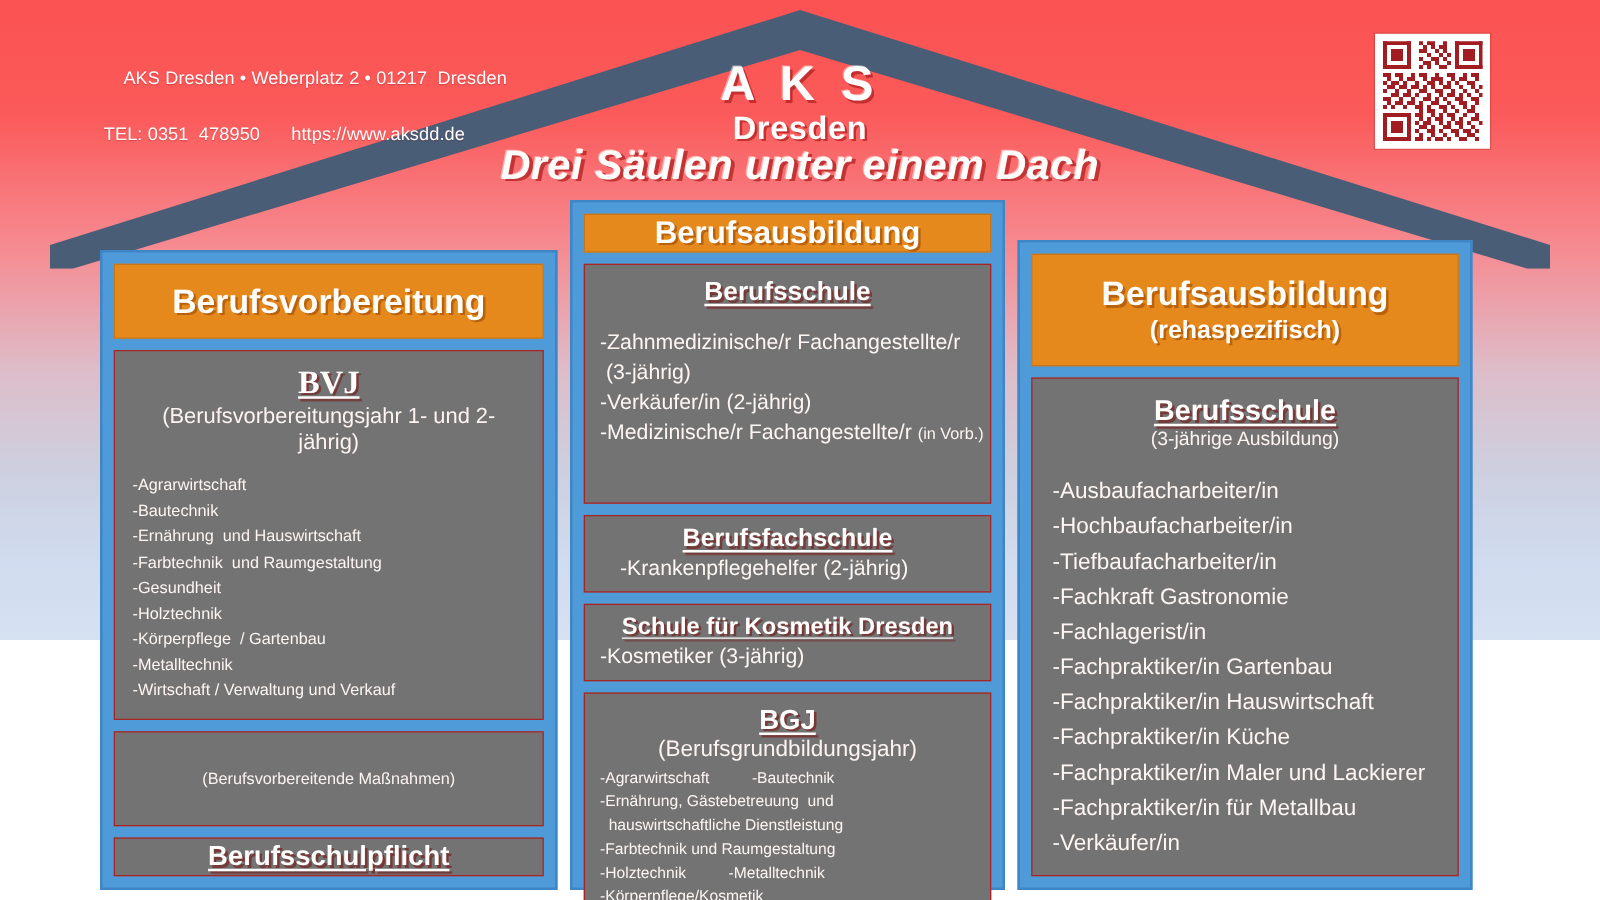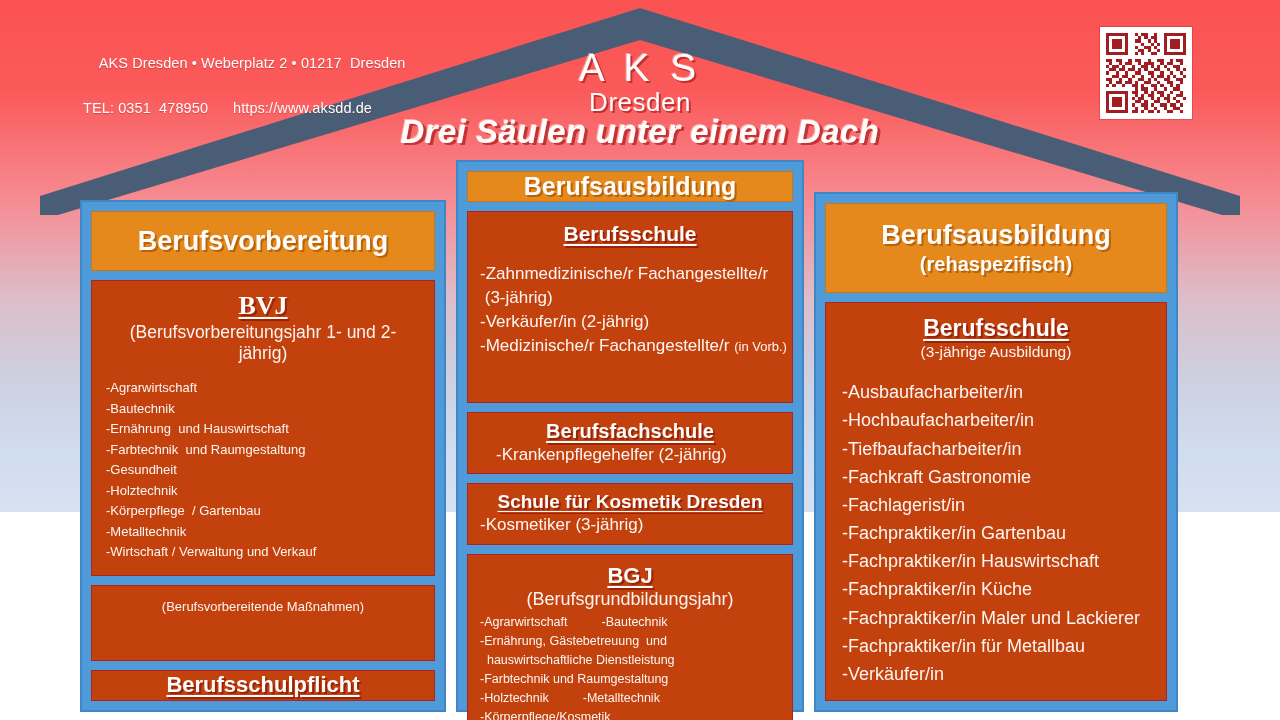--- a/index.html
+++ b/index.html
@@ -48,21 +48,21 @@
     padding: 6px;
     box-shadow: 0 0 0 1px rgba(150,20,20,.25);
   }
   .qr-wrap svg { display: block; width: 100%; height: 100%; }
 
   
   .brand {
     position: absolute; left: 0; right: 0; top: 48px;
     text-align: center;
     color: #fdfdfd;
-    font-weight: normal;
+    font-weight: bold;
     pointer-events: none;
   }
   .brand .aks {
     display: block;
     font-size: 39px;
     letter-spacing: 5px;
     line-height: 1.02;
     text-shadow: 2px 2px 0 rgba(186,40,40,.85), -1px -1px 0 rgba(255,235,230,.5);
   }
   .brand .city {
@@ -103,21 +103,21 @@
     background: #e5891c;
     border: 1px solid #c9761a;
     color: #fffdfa;
     text-align: center;
     font-weight: bold;
     text-shadow: 2px 2px 0 rgba(170,85,10,.75);
     display: flex; flex-direction: column;
     align-items: center; justify-content: center;
   }
   .box-red {
-    background: #c2410c;
+    background: #737373;
     border: 1px solid #ab2424;
     color: #fdf6f3;
   }
 
   .hdr-left   { height: 60px; font-size: 27px; }
   .hdr-center { height: 48px; font-size: 25px; }
   .hdr-right  { height: 98px; font-size: 27px; line-height: 1.1; }
   .hdr-right .sub { font-size: 20px; display: block; margin-top: 2px; }
 
   .box-title {
@@ -139,21 +139,21 @@
   ul.plain li { white-space: pre; }
 
   
   .bvj { flex: 0 0 auto; padding: 10px 14px 12px; }
   .bvj .box-title { font-size: 26px; font-family: Liberation Serif, serif; }
   .bvj .box-sub { font-size: 17.5px; margin-top: 1px; }
   .bvj ul { margin-top: 14px; font-size: 13px; line-height: 1.58; }
 
   .bvb { height: 76px; padding: 10px 10px 0; }
   .bvb .box-title { font-size: 22px; }
-  .bvb .box-sub { font-size: 13px; margin-top: 3px; }
+  .bvb .box-sub { font-size: 13px; margin-top: 19px; }
 
   .bsp { flex: 1 1 auto; display: flex; align-items: center; justify-content: center; }
   .bsp .box-title { font-size: 22px; }
 
   
   .berufsschule-c { flex: 0 0 192px; padding: 10px 12px; }
   .berufsschule-c .box-title { font-size: 21px; }
   .berufsschule-c ul { margin-top: 16px; font-size: 17px; line-height: 1.42; }
   .berufsschule-c ul li .small { font-size: 13px; }
 

